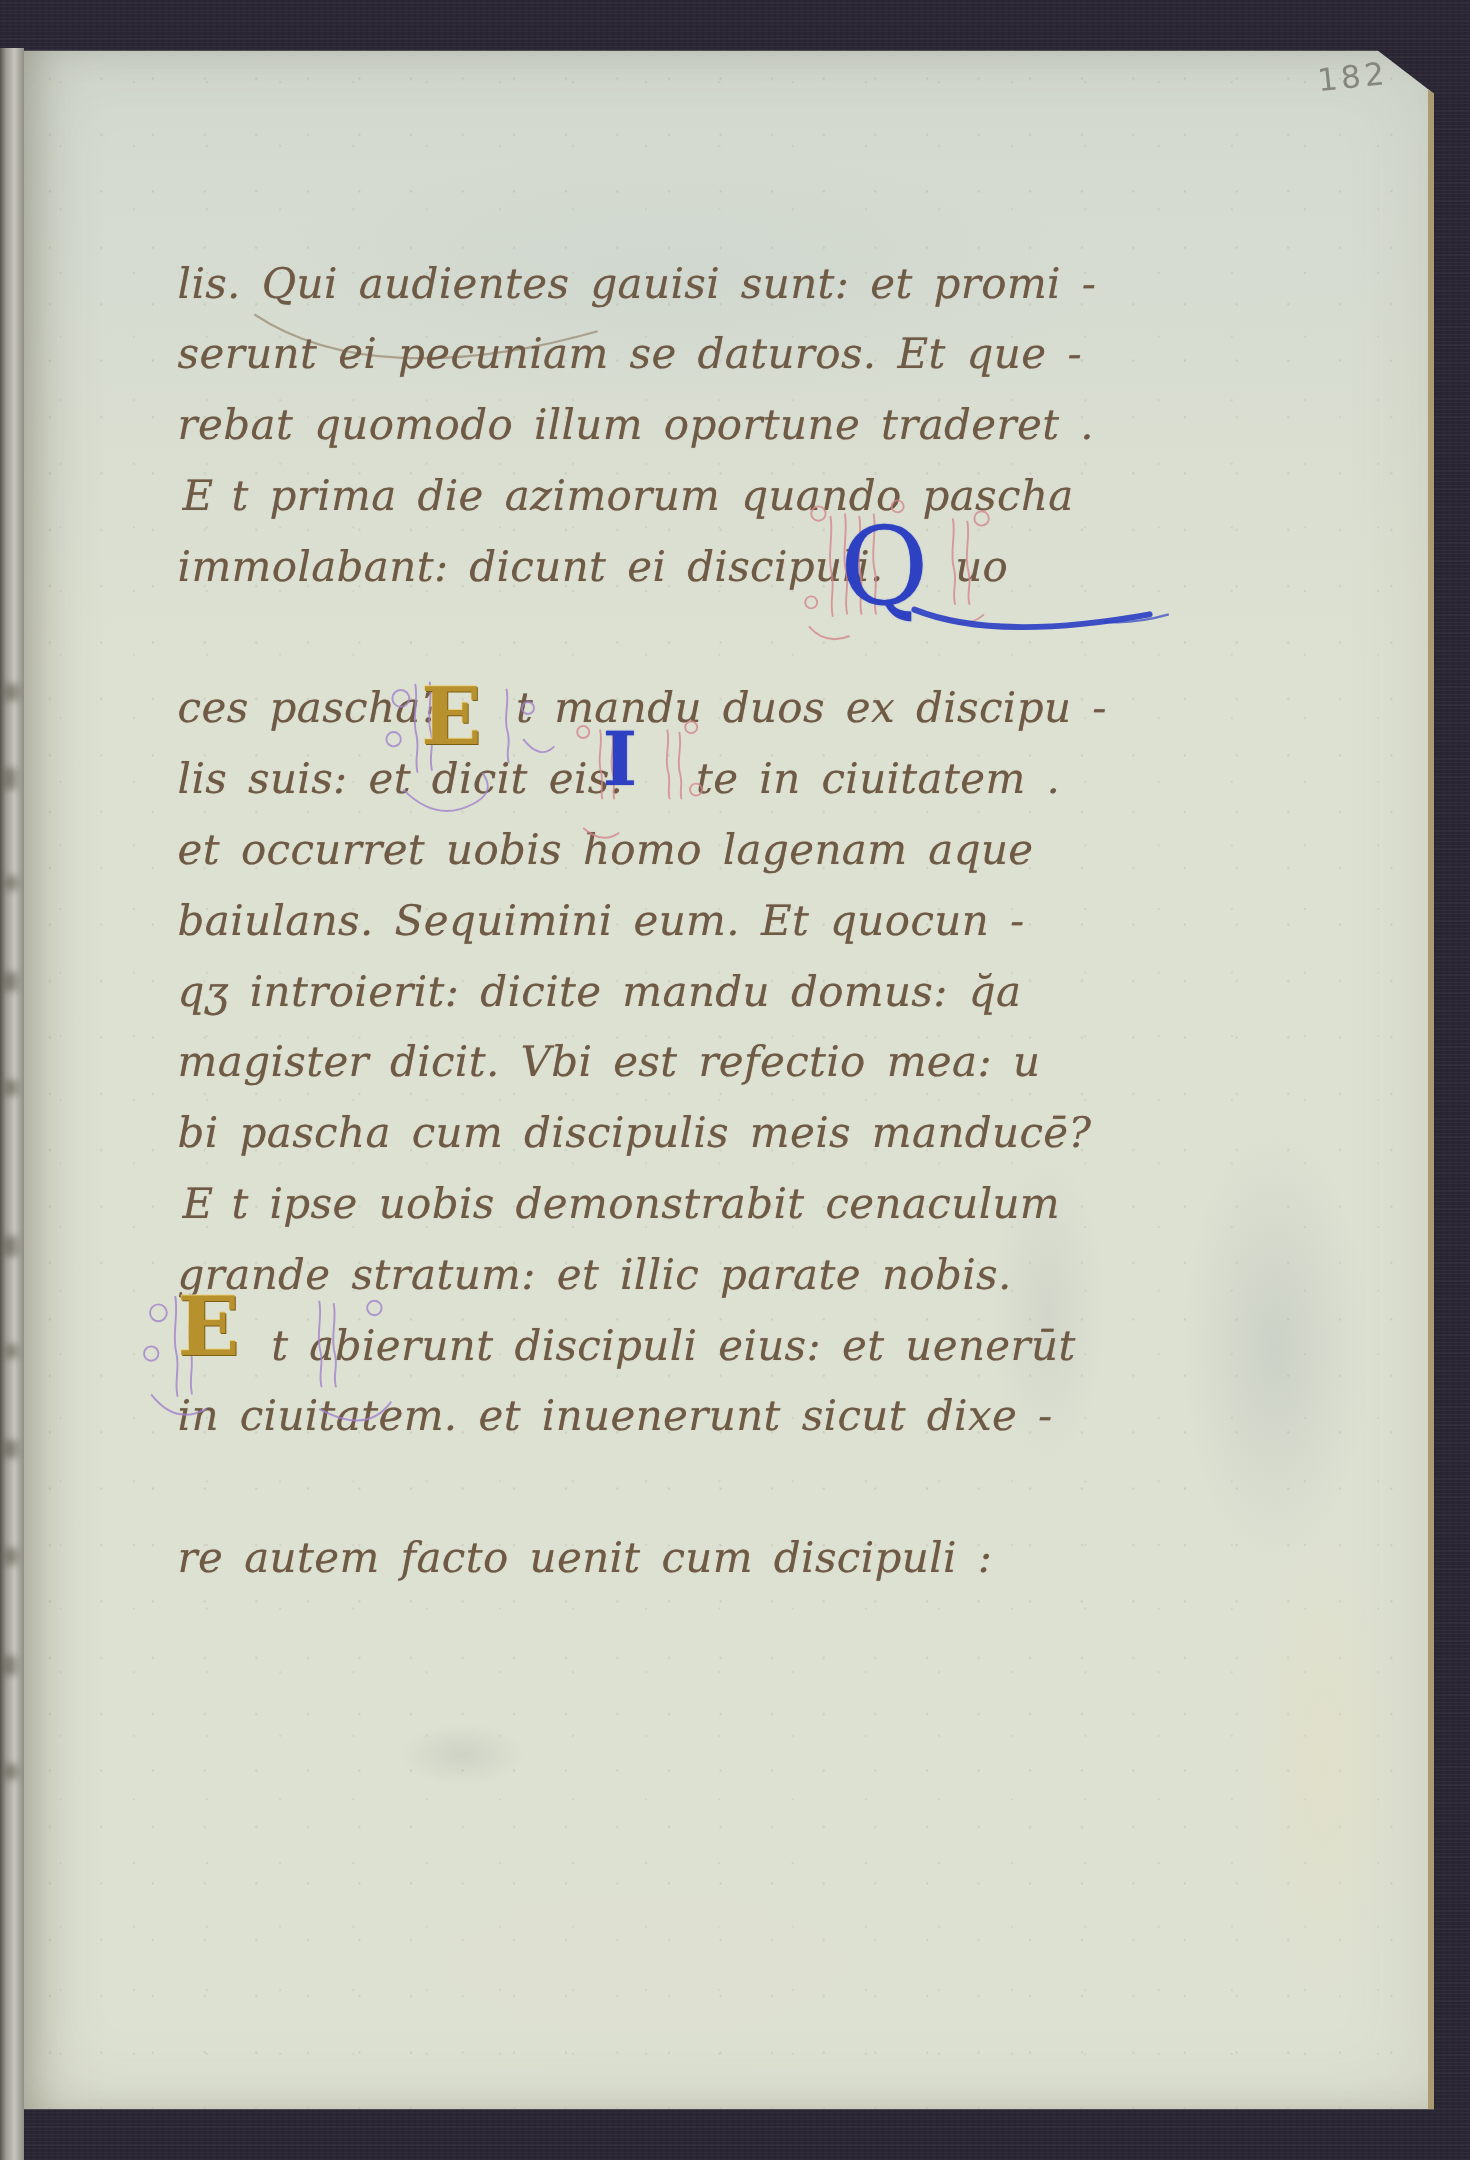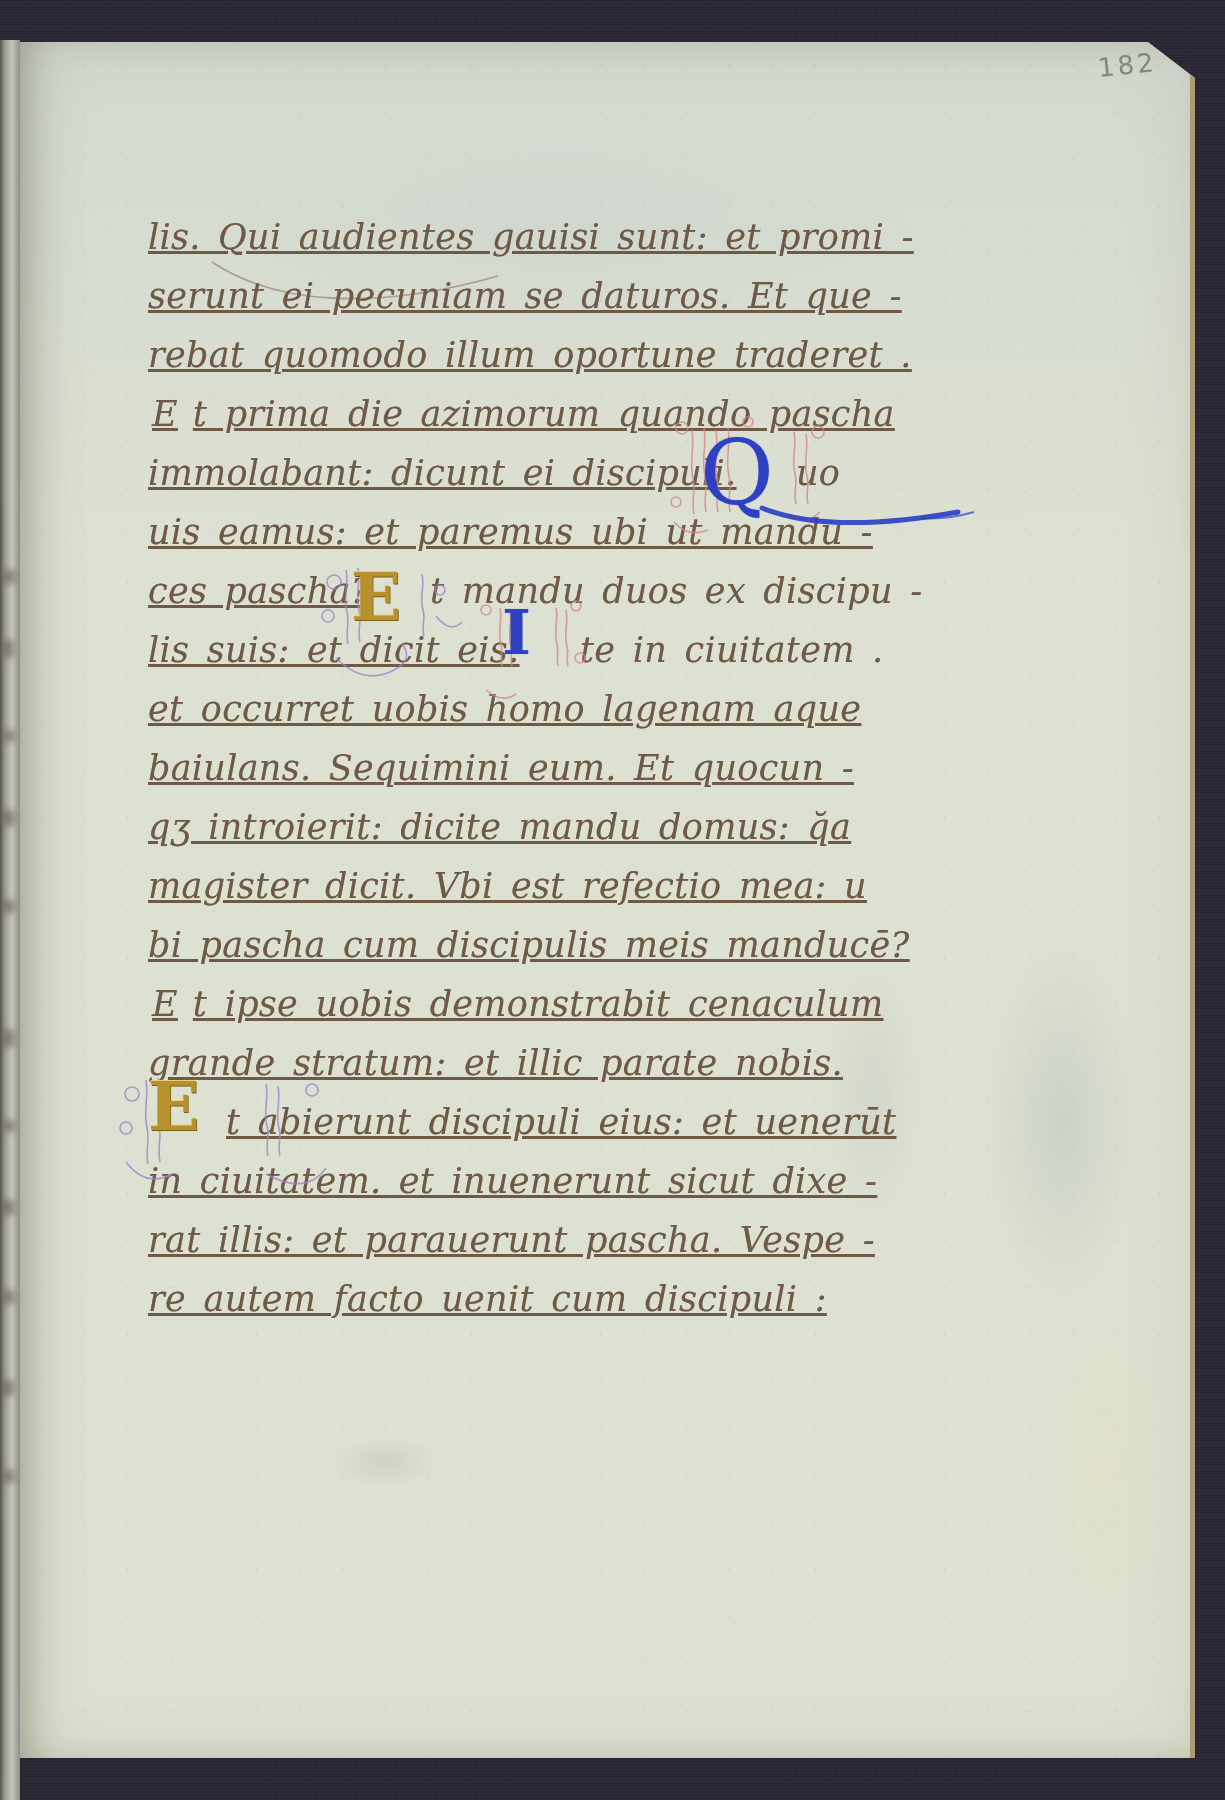--- a/index.html
+++ b/index.html
@@ -50,21 +50,20 @@
   .folio{
     position:absolute;left:1078px;top:8px;
     font-family:"DejaVu Sans", sans-serif;font-size:26px;color:#84867f;
     transform:rotate(-6deg);letter-spacing:3px;
   }
   .line{
     position:absolute;left:128px;white-space:nowrap;
     font:italic 35px/59px "DejaVu Serif", serif;color:#6f5a45;
     letter-spacing:0.3px;word-spacing:6px;
     text-shadow:0 0 0.6px rgba(111,90,69,0.55);
-    text-decoration:underline;
   }
   .line .post{position:absolute;top:0;}
   .hang-line{left:96px;margin-left:36px;}
   .hang-gap{display:inline-block;width:15px;}
   .post-l5{left:648px;}
   .post-l7{left:282px;}
   .post-l8{left:404px;margin-left:28px;}
   .line-l16{left:206px;}
 
   .initial{position:absolute;font-style:normal;line-height:1;z-index:3;font-family:"DejaVu Serif",serif;}
@@ -116,21 +115,20 @@
 
   <div class="line hang-line" style="top:343px">
     <span>E</span><span class="hang-gap"></span><span>t prima die azimorum quando pascha</span>
   </div>
 
   <div class="line" style="top:402px">
     <span>immolabant: dicunt ei discipuli.</span>
     <span class="post post-l5">uo</span>
   </div>
 
-  <div class="line" style="top:461px">uis eamus: et paremus ubi ut mandu -</div>
 
   <div class="line" style="top:520px">
     <span>ces pascha?</span>
     <span class="post post-l7">t mandu duos ex discipu -</span>
   </div>
 
   <div class="line" style="top:579px">
     <span>lis suis: et dicit eis.</span>
     <span class="post post-l8">te in ciuitatem .</span>
   </div>
@@ -141,21 +139,20 @@
   <div class="line" style="top:815px">magister dicit. Vbi est refectio mea: u</div>
   <div class="line" style="top:874px">bi pascha cum discipulis meis manducē?</div>
 
   <div class="line hang-line" style="top:933px">
     <span>E</span><span class="hang-gap"></span><span>t ipse uobis demonstrabit cenaculum</span>
   </div>
 
   <div class="line" style="top:992px">grande stratum: et illic parate nobis.</div>
   <div class="line line-l16" style="top:1051px">t abierunt discipuli eius: et uenerūt</div>
   <div class="line" style="top:1110px">in ciuitatem. et inuenerunt sicut dixe -</div>
-  <div class="line" style="top:1169px">rat illis: et parauerunt pascha. Vespe -</div>
   <div class="line" style="top:1228px">re autem facto uenit cum discipuli :</div>
 
   <svg class="decor penwork" style="left:648px;top:372px;" width="170" height="140">
     <g stroke="#d4868c" stroke-width="1.6" fill="none" opacity="0.78">
       <path d="M24,16 c3,16 -3,32 1,48 c3,13 -2,22 1,36"></path>
       <path d="M36,14 c3,16 -3,32 1,48 c3,13 -2,22 1,36"></path>
       <path d="M48,16 c3,16 -3,32 1,48 c3,13 -2,22 1,34"></path>
       <path d="M60,14 c3,16 -3,32 1,48 c3,13 -2,22 1,36"></path>
       <path d="M126,18 c3,14 -3,28 1,42 c3,11 -2,18 1,30"></path>
       <path d="M138,20 c3,14 -3,28 1,42 c3,11 -2,18 1,28"></path>

